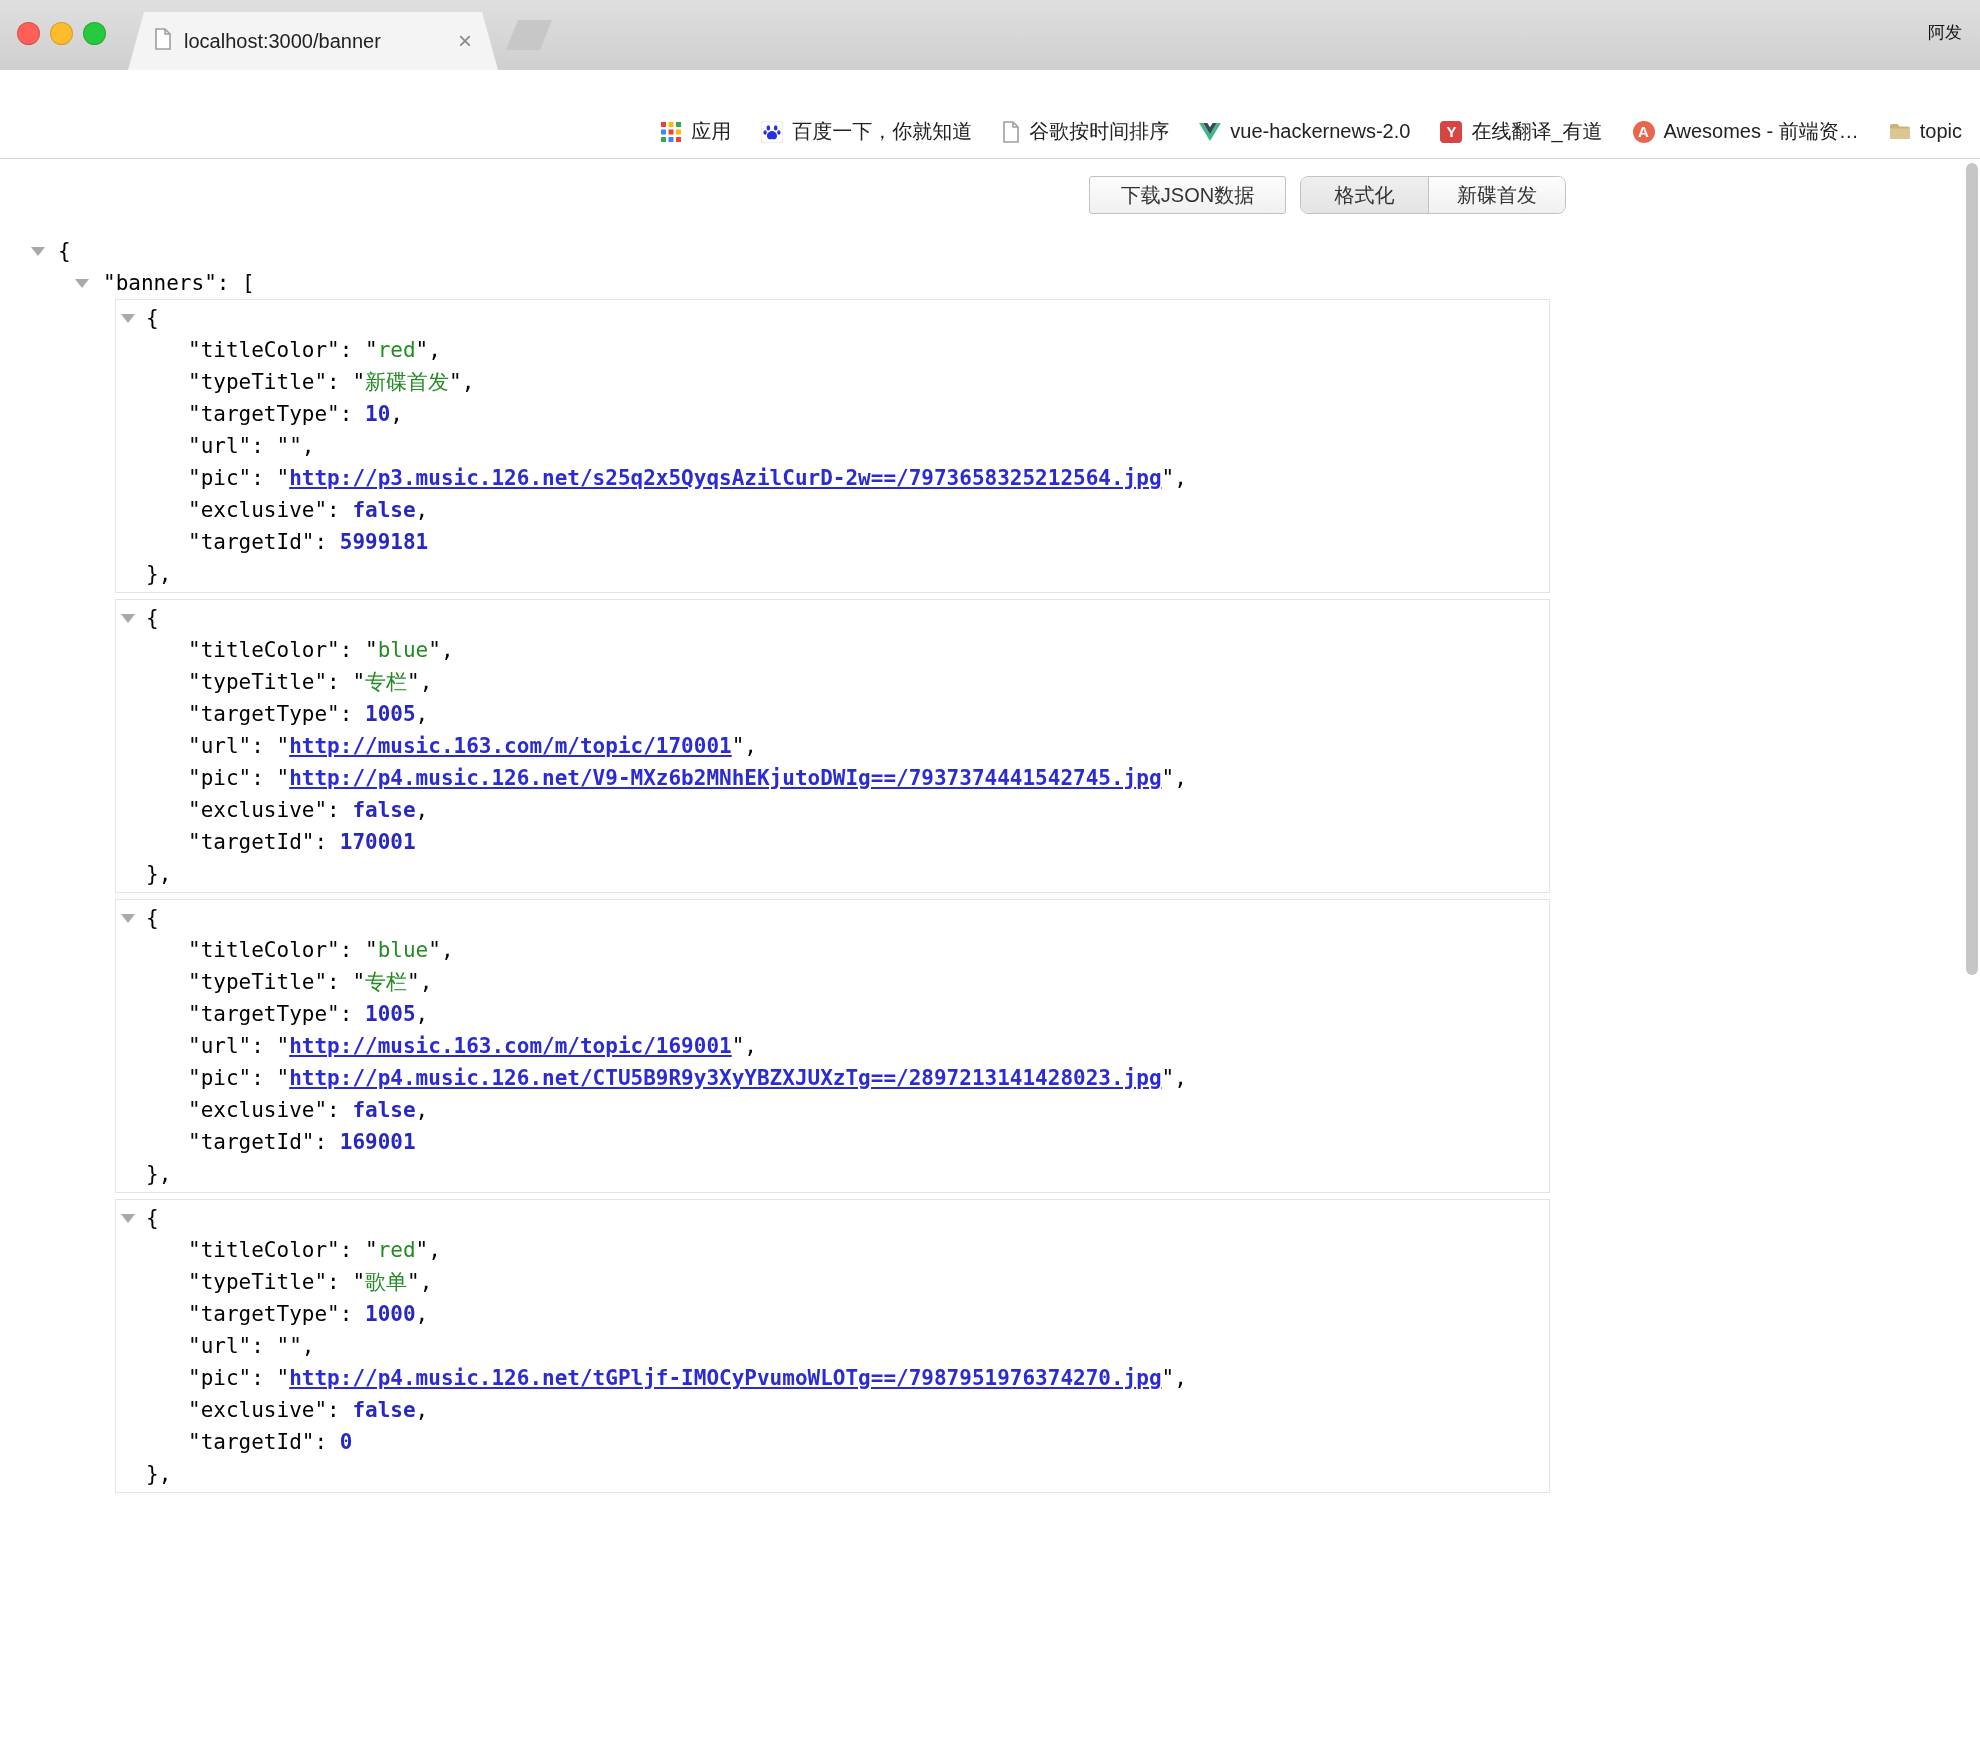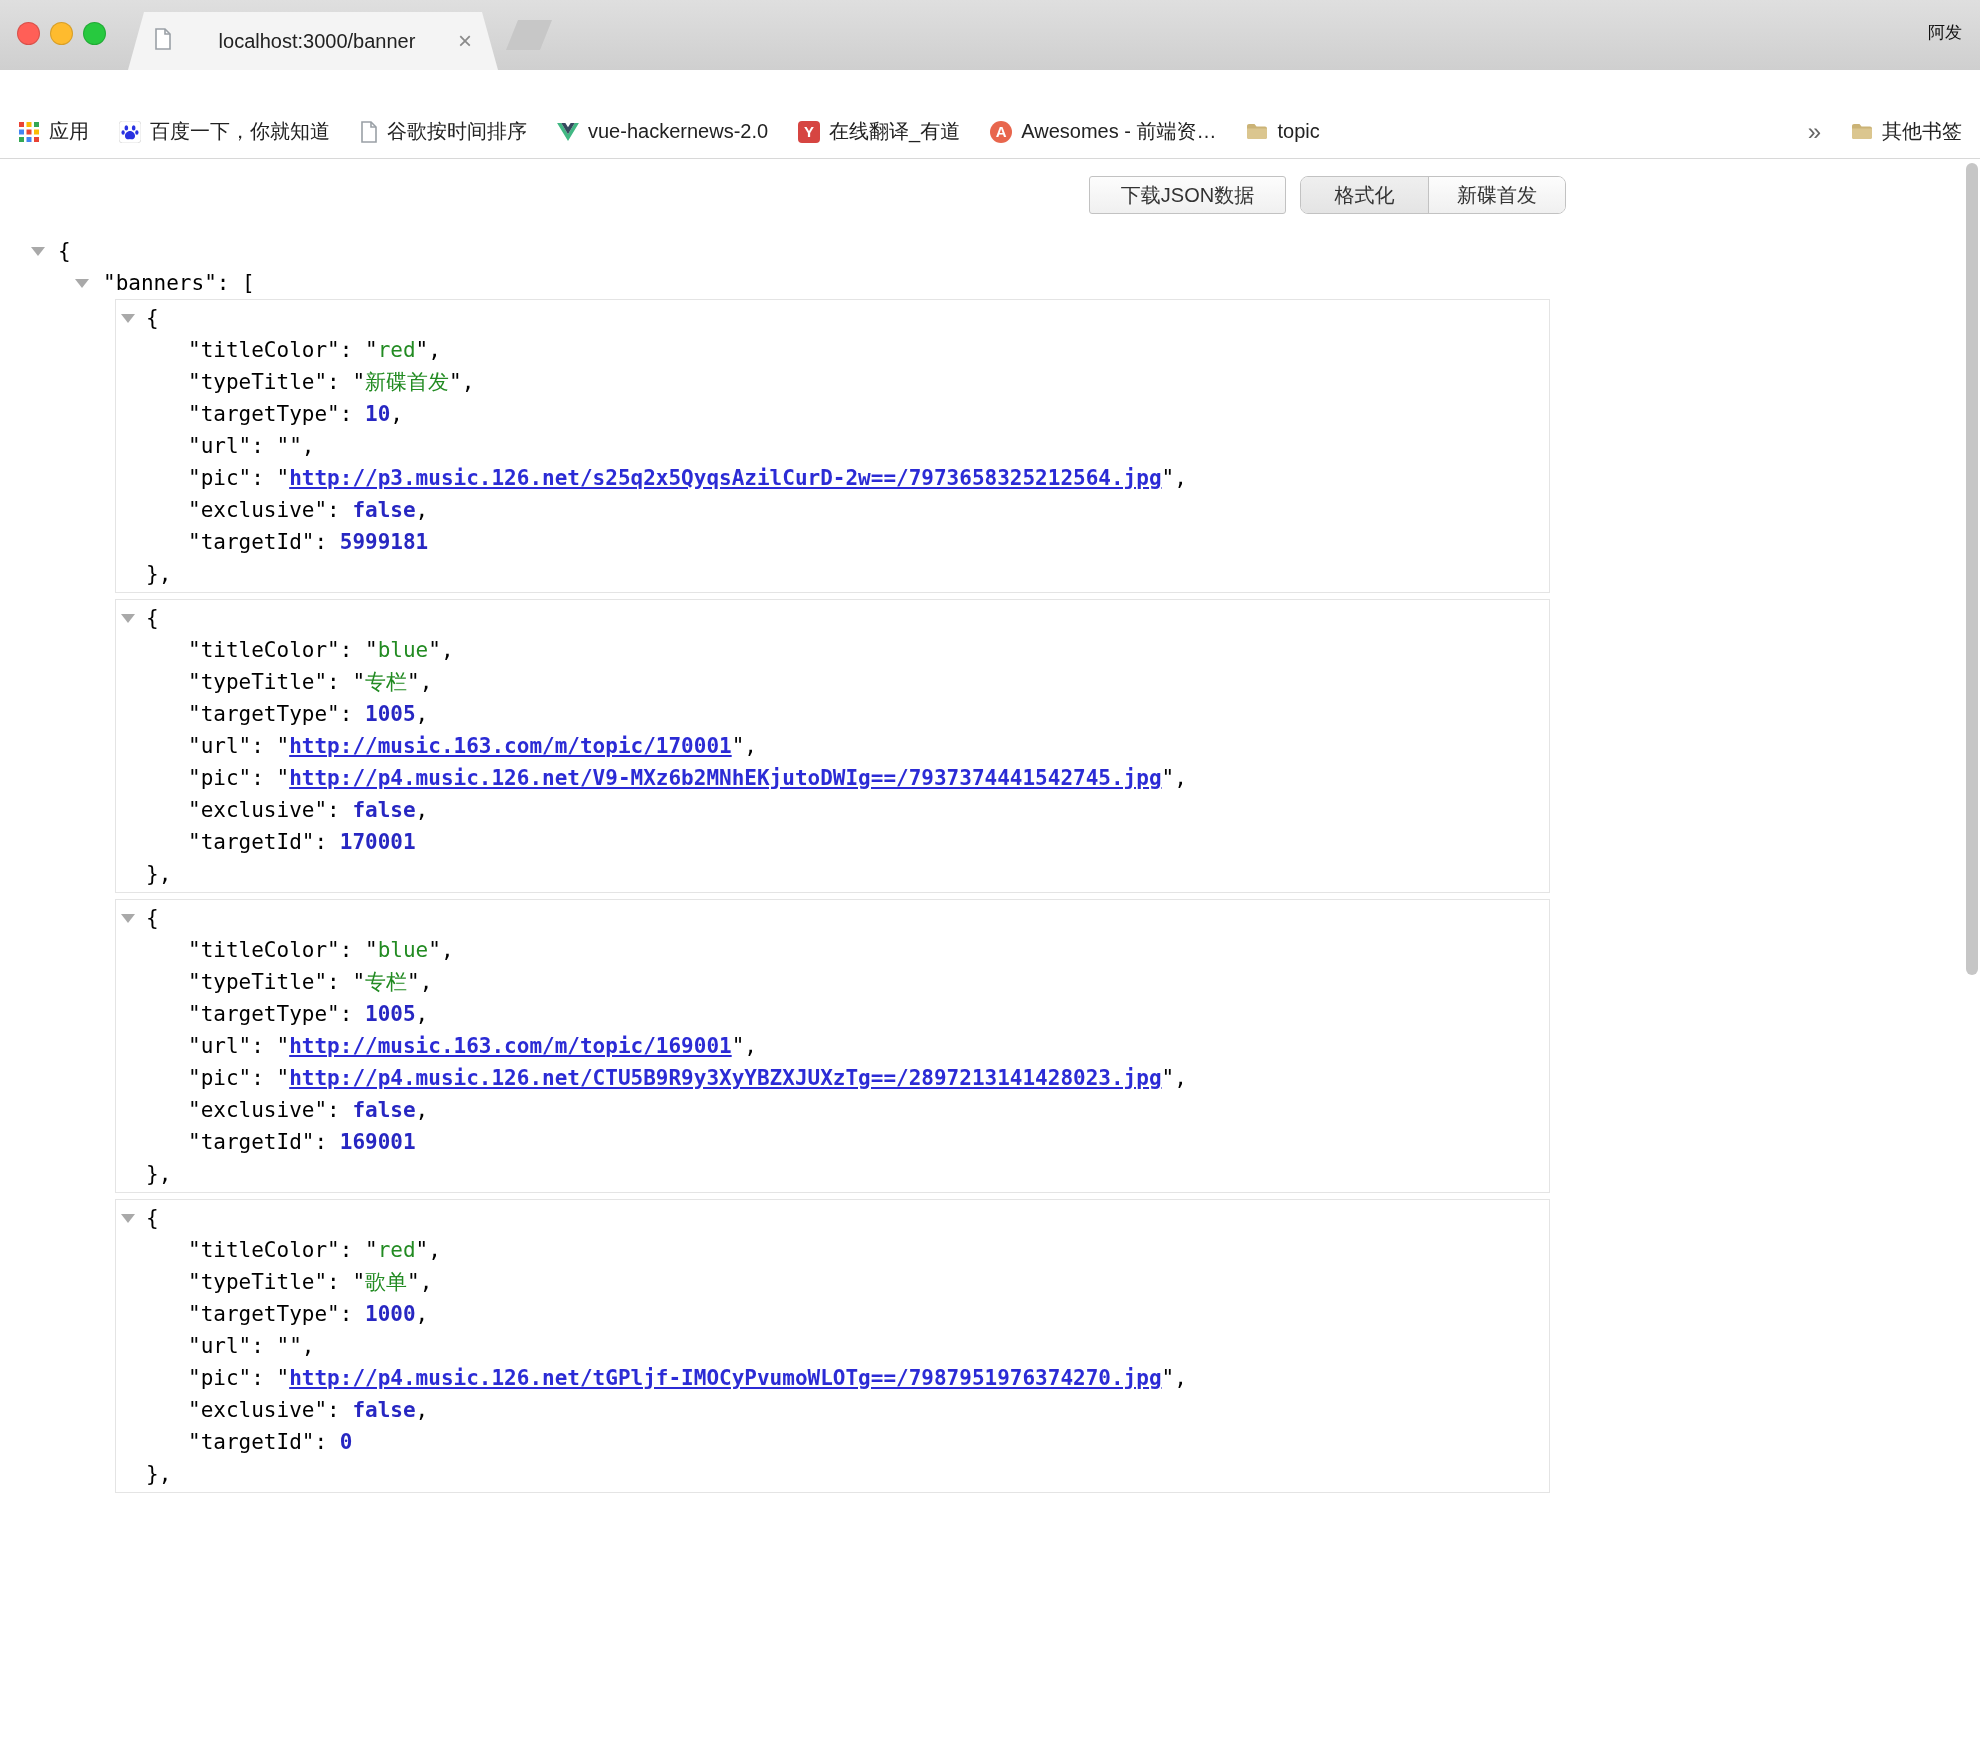--- a/index.html
+++ b/index.html
@@ -4,42 +4,42 @@
 <style>
   html,body{margin:0;padding:0;width:1980px;height:1754px;overflow:hidden;background:#fff;
     font-family:"Liberation Sans",sans-serif;}
   
   .titlebar{position:absolute;top:0;left:0;width:1980px;height:70px;
     background:linear-gradient(#dfdfdf,#cfcfcf);}
   .lights{position:absolute;top:22px;left:17px;display:flex;gap:10px;}
   .light{width:23px;height:23px;border-radius:50%;border:1px solid rgba(0,0,0,.15);box-sizing:border-box;}
   .light.red{background:#ff5f57}.light.yellow{background:#febb2e}.light.green{background:#27c93f}
   .tab{position:absolute;left:128px;top:12px;width:370px;height:58px;background:#f4f4f4;
-    clip-path:polygon(16px 0,calc(100% - 16px) 0,100% 100%,0 100%);display:flex;align-items:center;padding:0 26px;box-sizing:border-box;text-align:center;}
+    clip-path:polygon(16px 0,calc(100% - 16px) 0,100% 100%,0 100%);display:flex;align-items:center;padding:0 26px;box-sizing:border-box;}
   .tab-title{font-size:20px;color:#222;margin-left:12px;flex:1;white-space:nowrap;overflow:hidden;}
   .tab-close{font-size:24px;color:#8a8a8a;margin-left:8px;line-height:1;}
   .newtab-btn{position:absolute;left:506px;top:20px;width:46px;height:30px;background:#c7c7c7;
     clip-path:polygon(12px 0,100% 0,calc(100% - 12px) 100%,0 100%);}
   .profile-name{position:absolute;right:18px;top:21px;font-size:17px;color:#111;}
   
   .toolbar{position:absolute;top:70px;left:0;width:1980px;height:48px;background:#fff;}
   .nav-btn{position:absolute;top:77px;width:36px;height:36px;display:flex;align-items:center;justify-content:center;}
   .omnibox{position:absolute;left:145px;top:74px;width:966px;height:38px;border:1px solid #d6d6d6;
     border-radius:5px;background:#fff;box-sizing:border-box;display:flex;align-items:center;padding:0 12px;}
   .url-text{font-size:21px;margin-left:10px;white-space:nowrap;}
   .url-host{color:#111;font-weight:bold;}
   .url-path{color:#777;font-weight:normal;}
   .star{margin-left:auto;font-size:26px;color:#9e9e9e;line-height:1;}
   .ext-row{position:absolute;left:1124px;top:78px;display:flex;gap:18px;align-items:center;}
   .ext-btn{width:28px;height:28px;display:flex;align-items:center;justify-content:center;}
   .lettered{display:inline-flex;align-items:center;justify-content:center;font-weight:bold;}
   .menu-btn{position:absolute;left:1532px;top:80px;width:26px;height:26px;display:flex;align-items:center;justify-content:center;}
   
   .bookmarks{position:absolute;top:118px;left:0;width:1980px;height:41px;background:#fff;
-    border-bottom:1px solid #d8d8d8;display:flex;align-items:flex-start;padding:0 18px;gap:30px;box-sizing:border-box;}
+    border-bottom:1px solid #d8d8d8;display:flex;align-items:flex-end;padding:0 18px;gap:30px;box-sizing:border-box;flex-direction:column;}
   .bm-item{display:flex;align-items:center;gap:9px;white-space:nowrap;}
   .bm-label{font-size:20px;color:#222;}
   .bm-ic{display:inline-flex;align-items:center;justify-content:center;}
   .bm-ic.lettered{width:22px;height:22px;border-radius:4px;color:#fff;font-size:15px;}
   .bm-ic.youdao-icon{background:#d64541;}
   .bm-ic.awesomes-icon{background:#e8664d;border-radius:50%;}
   .bm-chevron{margin-left:auto;font-size:24px;color:#666;}
   
   .content{position:absolute;top:159px;left:0;width:1980px;bottom:4px;background:#fff;}
   .download-btn{position:absolute;left:1089px;top:17px;width:197px;height:38px;

